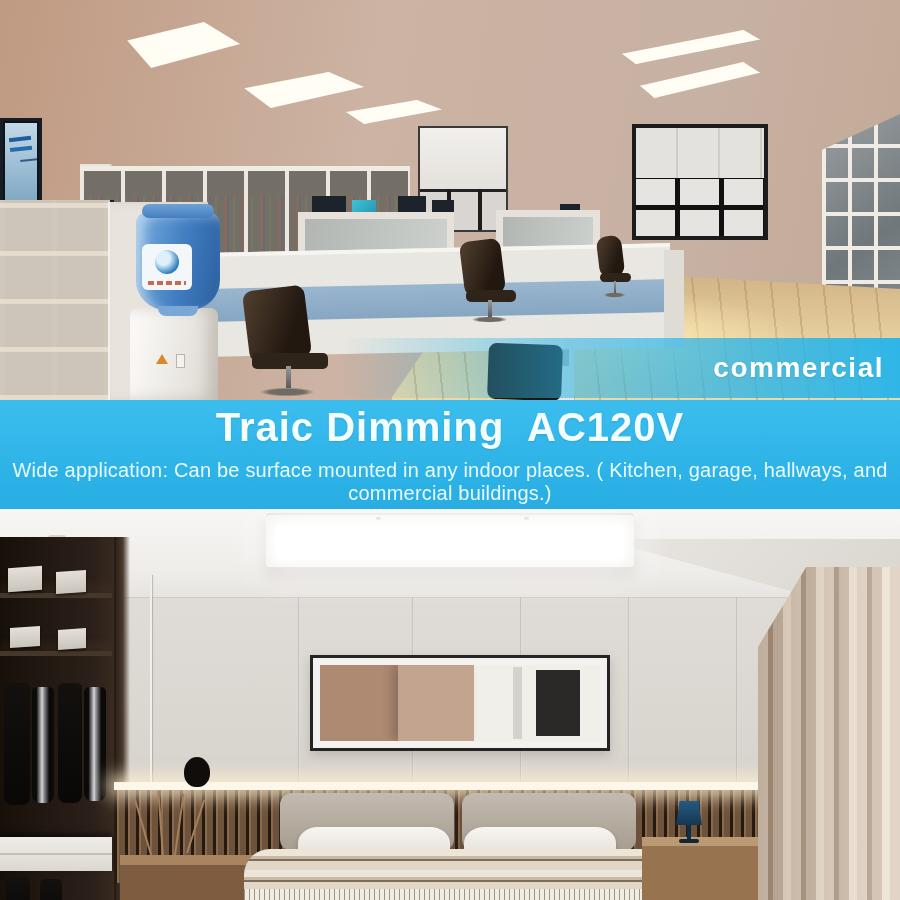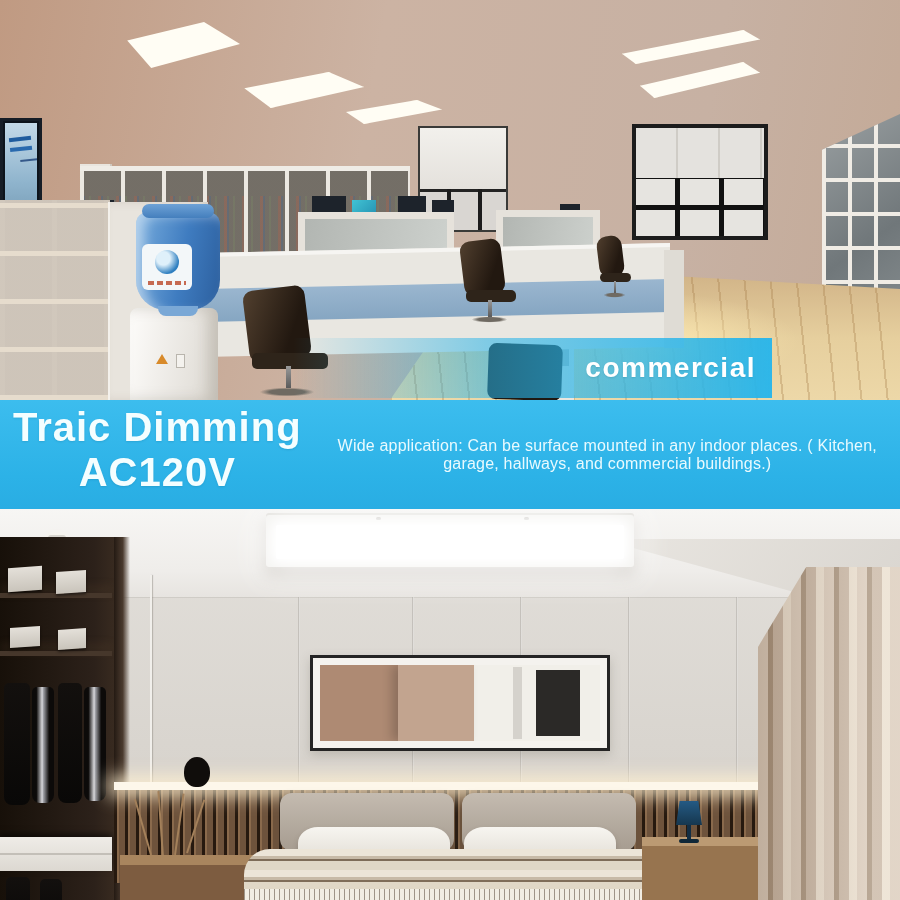--- a/index.html
+++ b/index.html
@@ -75,31 +75,31 @@
   .o-taps{position:absolute;left:26px;top:46px;width:0;height:0;border-left:6px solid transparent;border-right:6px solid transparent;border-bottom:10px solid #d88a2a;}
   .o-tap2{position:absolute;left:46px;top:46px;width:7px;height:12px;background:#f4f2ee;border:1px solid #b9b5ad;}
   .o-bottle{position:absolute;left:136px;top:212px;width:84px;height:98px;background:linear-gradient(100deg,#79aede 0%,#3f7cc0 55%,#2c5f9e 100%);border-radius:12px 12px 30px 30px;box-shadow:inset 8px 4px 12px rgba(255,255,255,.45);}
   .o-bottle-top{position:absolute;left:142px;top:204px;width:72px;height:14px;background:linear-gradient(#6ea2d6,#447fbd);border-radius:7px;}
   .o-bottle-neck{position:absolute;left:158px;top:306px;width:40px;height:10px;background:#7aa8d6;border-radius:0 0 8px 8px;}
   .o-bottle-label{position:absolute;left:142px;top:244px;width:50px;height:46px;background:#f3f7f9;border-radius:6px;}
   .o-label-logo{position:absolute;left:13px;top:6px;width:24px;height:24px;border-radius:50%;background:radial-gradient(circle at 35% 35%,#dff0fa 0 30%,#2f7fc0 70%);}
   .o-label-line{position:absolute;left:6px;bottom:5px;width:38px;height:4px;background:repeating-linear-gradient(90deg,#c66a52 0 6px,transparent 6px 9px);}
 
   
-  .label-band{position:absolute;left:0;width:772px;height:60px;display:flex;align-items:center;justify-content:flex-end;
+  .label-band{position:absolute;left:0;width:900px;height:60px;display:flex;align-items:center;justify-content:flex-end;
      background:linear-gradient(90deg,rgba(41,180,232,0) 38%,rgba(41,180,232,.55) 63%,rgba(40,181,234,.97) 100%);}
   .label-band span{color:#ffffff;font-size:28px;font-weight:700;letter-spacing:1.5px;padding-right:16px;
      text-shadow:0 1px 2px rgba(0,60,90,.15);}
 
   
   .banner{position:absolute;left:0;top:400px;width:900px;height:109px;background:linear-gradient(180deg,#3cbdee 0%,#2cb2e7 70%,#29ade3 100%);
-     display:flex;flex-direction:row;align-items:center;justify-content:center;text-align:center;}
+     display:flex;flex-direction:column;align-items:center;justify-content:center;text-align:center;}
   .banner h1{margin:0 0 9px 0;font-size:40px;font-weight:700;letter-spacing:1px;color:#f4feff;white-space:pre-wrap;
      text-shadow:0 1px 2px rgba(0,90,130,.18);}
-  .banner p{margin:0;font-size:16px;font-weight:400;letter-spacing:.2px;color:#e9fafe;}
+  .banner p{margin:0;font-size:20px;font-weight:400;letter-spacing:.2px;color:#e9fafe;}
 
   
   .scene-bedroom{position:absolute;left:0;top:509px;width:900px;height:391px;overflow:hidden;background:#dbd7d1;}
   .b-wall{position:absolute;inset:0;background:linear-gradient(180deg,#e3e0db 0%,#d9d5cf 60%,#d3cec7 100%);}
   .b-ceiling{position:absolute;left:0;top:0;width:900px;height:88px;background:linear-gradient(180deg,#f7f6f4 0%,#efedea 70%,#e7e4e0 100%);border-bottom:1px solid #cfccc6;}
   .b-soffit{position:absolute;left:600px;top:30px;width:300px;height:82px;clip-path:polygon(0 0,100% 0,100% 100%);background:linear-gradient(130deg,#e9e6e1,#d9d5cf);}
   .b-downlight{position:absolute;left:48px;top:26px;width:18px;height:8px;background:#d8d5cf;border-radius:3px;box-shadow:0 2px 8px rgba(255,250,230,.9);}
   .b-fixture{position:absolute;left:266px;top:4px;width:368px;height:54px;background:#f1f0ed;border-radius:3px;
      box-shadow:0 8px 16px rgba(120,110,95,.35),inset 0 2px 0 #dcdad5;}
   .b-fixture-glow{position:absolute;left:10px;top:12px;right:10px;bottom:8px;background:#ffffff;border-radius:2px;

